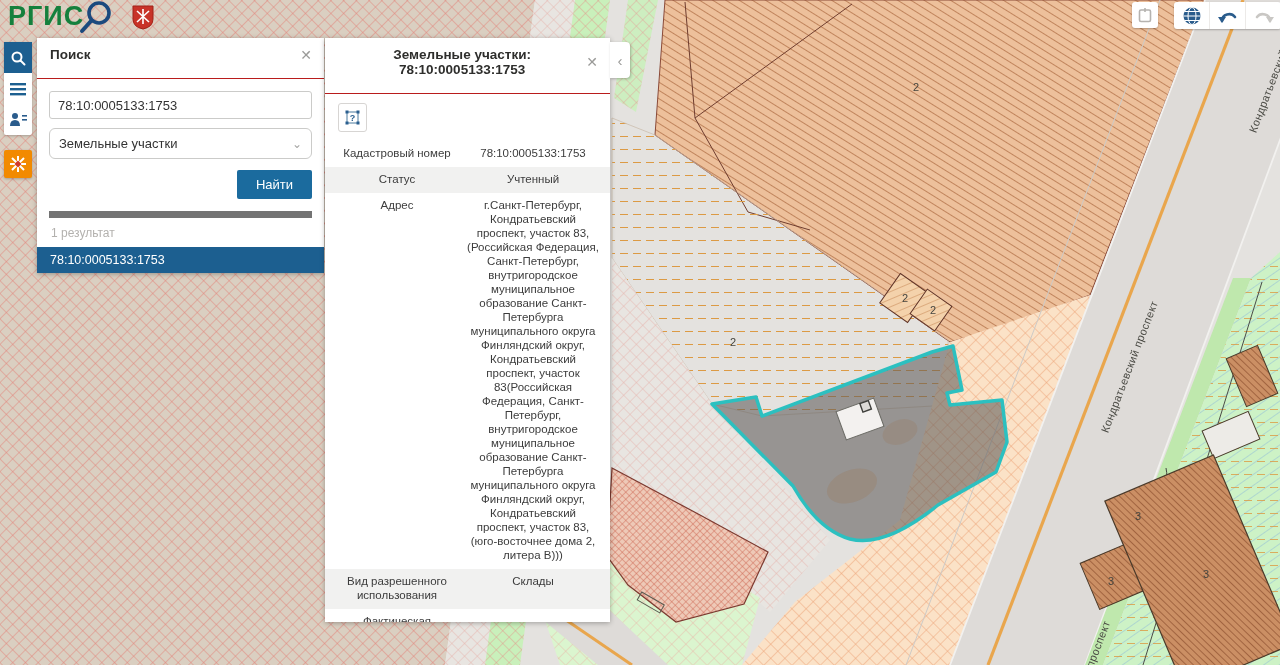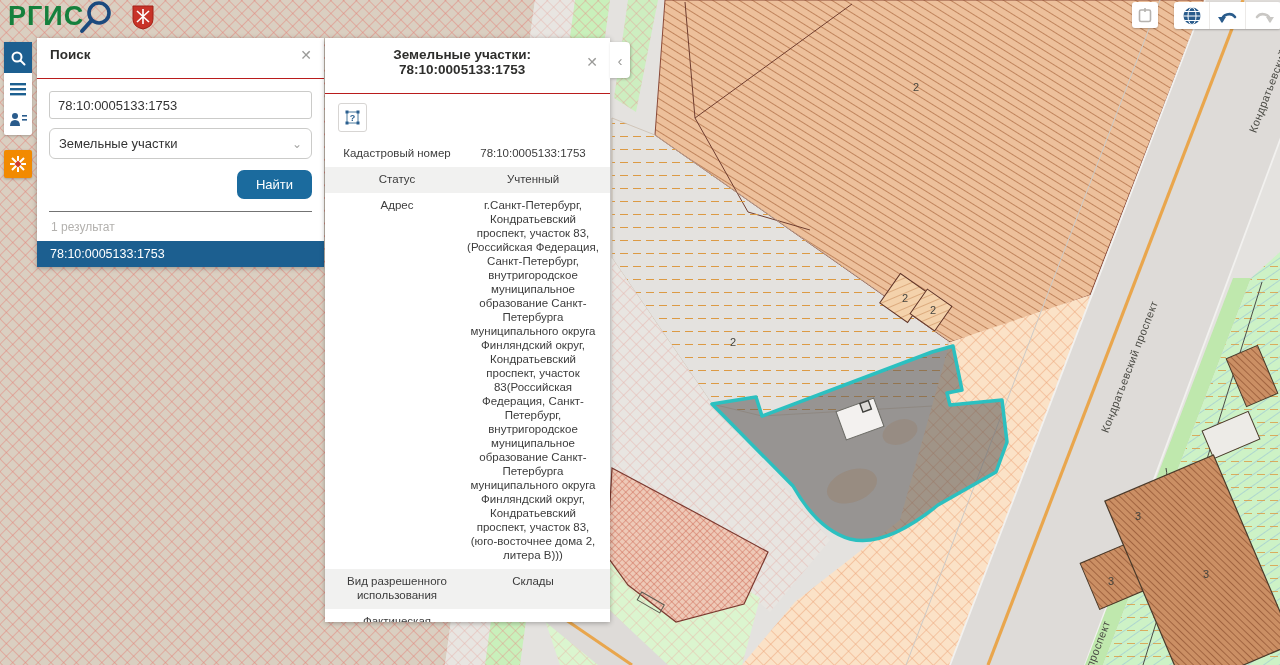--- a/index.html
+++ b/index.html
@@ -36,22 +36,22 @@
   .p-head{display:flex;align-items:center;justify-content:space-between;padding:9px 12px 16px 13px;border-bottom:1px solid #b91c1c;}
   .p-title{font-size:13.5px;font-weight:bold;color:#2e2e2c;}
   .x-close{color:#9a9a98;font-size:14px;cursor:pointer;line-height:1;}
   .s-body{padding:12px;}
   .s-input{width:100%;box-sizing:border-box;height:28px;border:1px solid #cbcbc9;border-radius:3px;
            padding:0 8px;font-size:13px;color:#333;font-family:inherit;}
   .s-select{margin-top:9px;height:29px;border:1px solid #cbcbc9;border-radius:6px;display:flex;align-items:center;
            justify-content:space-between;padding:0 9px;font-size:13px;color:#333;}
   .s-select .chev{color:#a7a7a5;font-size:12px;}
   .s-btnrow{margin-top:11px;text-align:right;}
-  .find-btn{background:#1b6b9e;color:#fff;border:none;border-radius:7px;padding:7px 19px;font-size:13px;font-family:inherit;cursor:pointer;}
-  .s-results{margin-top:12px;border-top:1px solid #737373;}
+  .find-btn{background:#1b6b9e;color:#fff;border:none;border-radius:2px;padding:7px 19px;font-size:13px;font-family:inherit;cursor:pointer;}
+  .s-results{margin-top:12px;border-top:7px solid #737373;}
   .res-count{padding:8px 2px 7px;color:#b3b1ae;font-size:12px;}
   .res-item{margin:0 -12px -12px;background:#1c5f90;color:#fff;padding:6px 13px;font-size:12.5px;cursor:pointer;}
 
   
   .details-panel{position:absolute;left:325px;top:38px;width:285px;height:584px;overflow:hidden;text-align:center;}
   .d-tools{padding:9px 13px 6px;}
   .q-btn{width:27px;height:27px;border:1px solid #d7d5d3;border-radius:3px;display:flex;align-items:center;justify-content:center;background:#fff;}
   .d-table{margin-top:3px;}
   .d-row{display:flex;align-items:flex-start;}
   .d-row:nth-child(even){background:#f1f1f0;}

